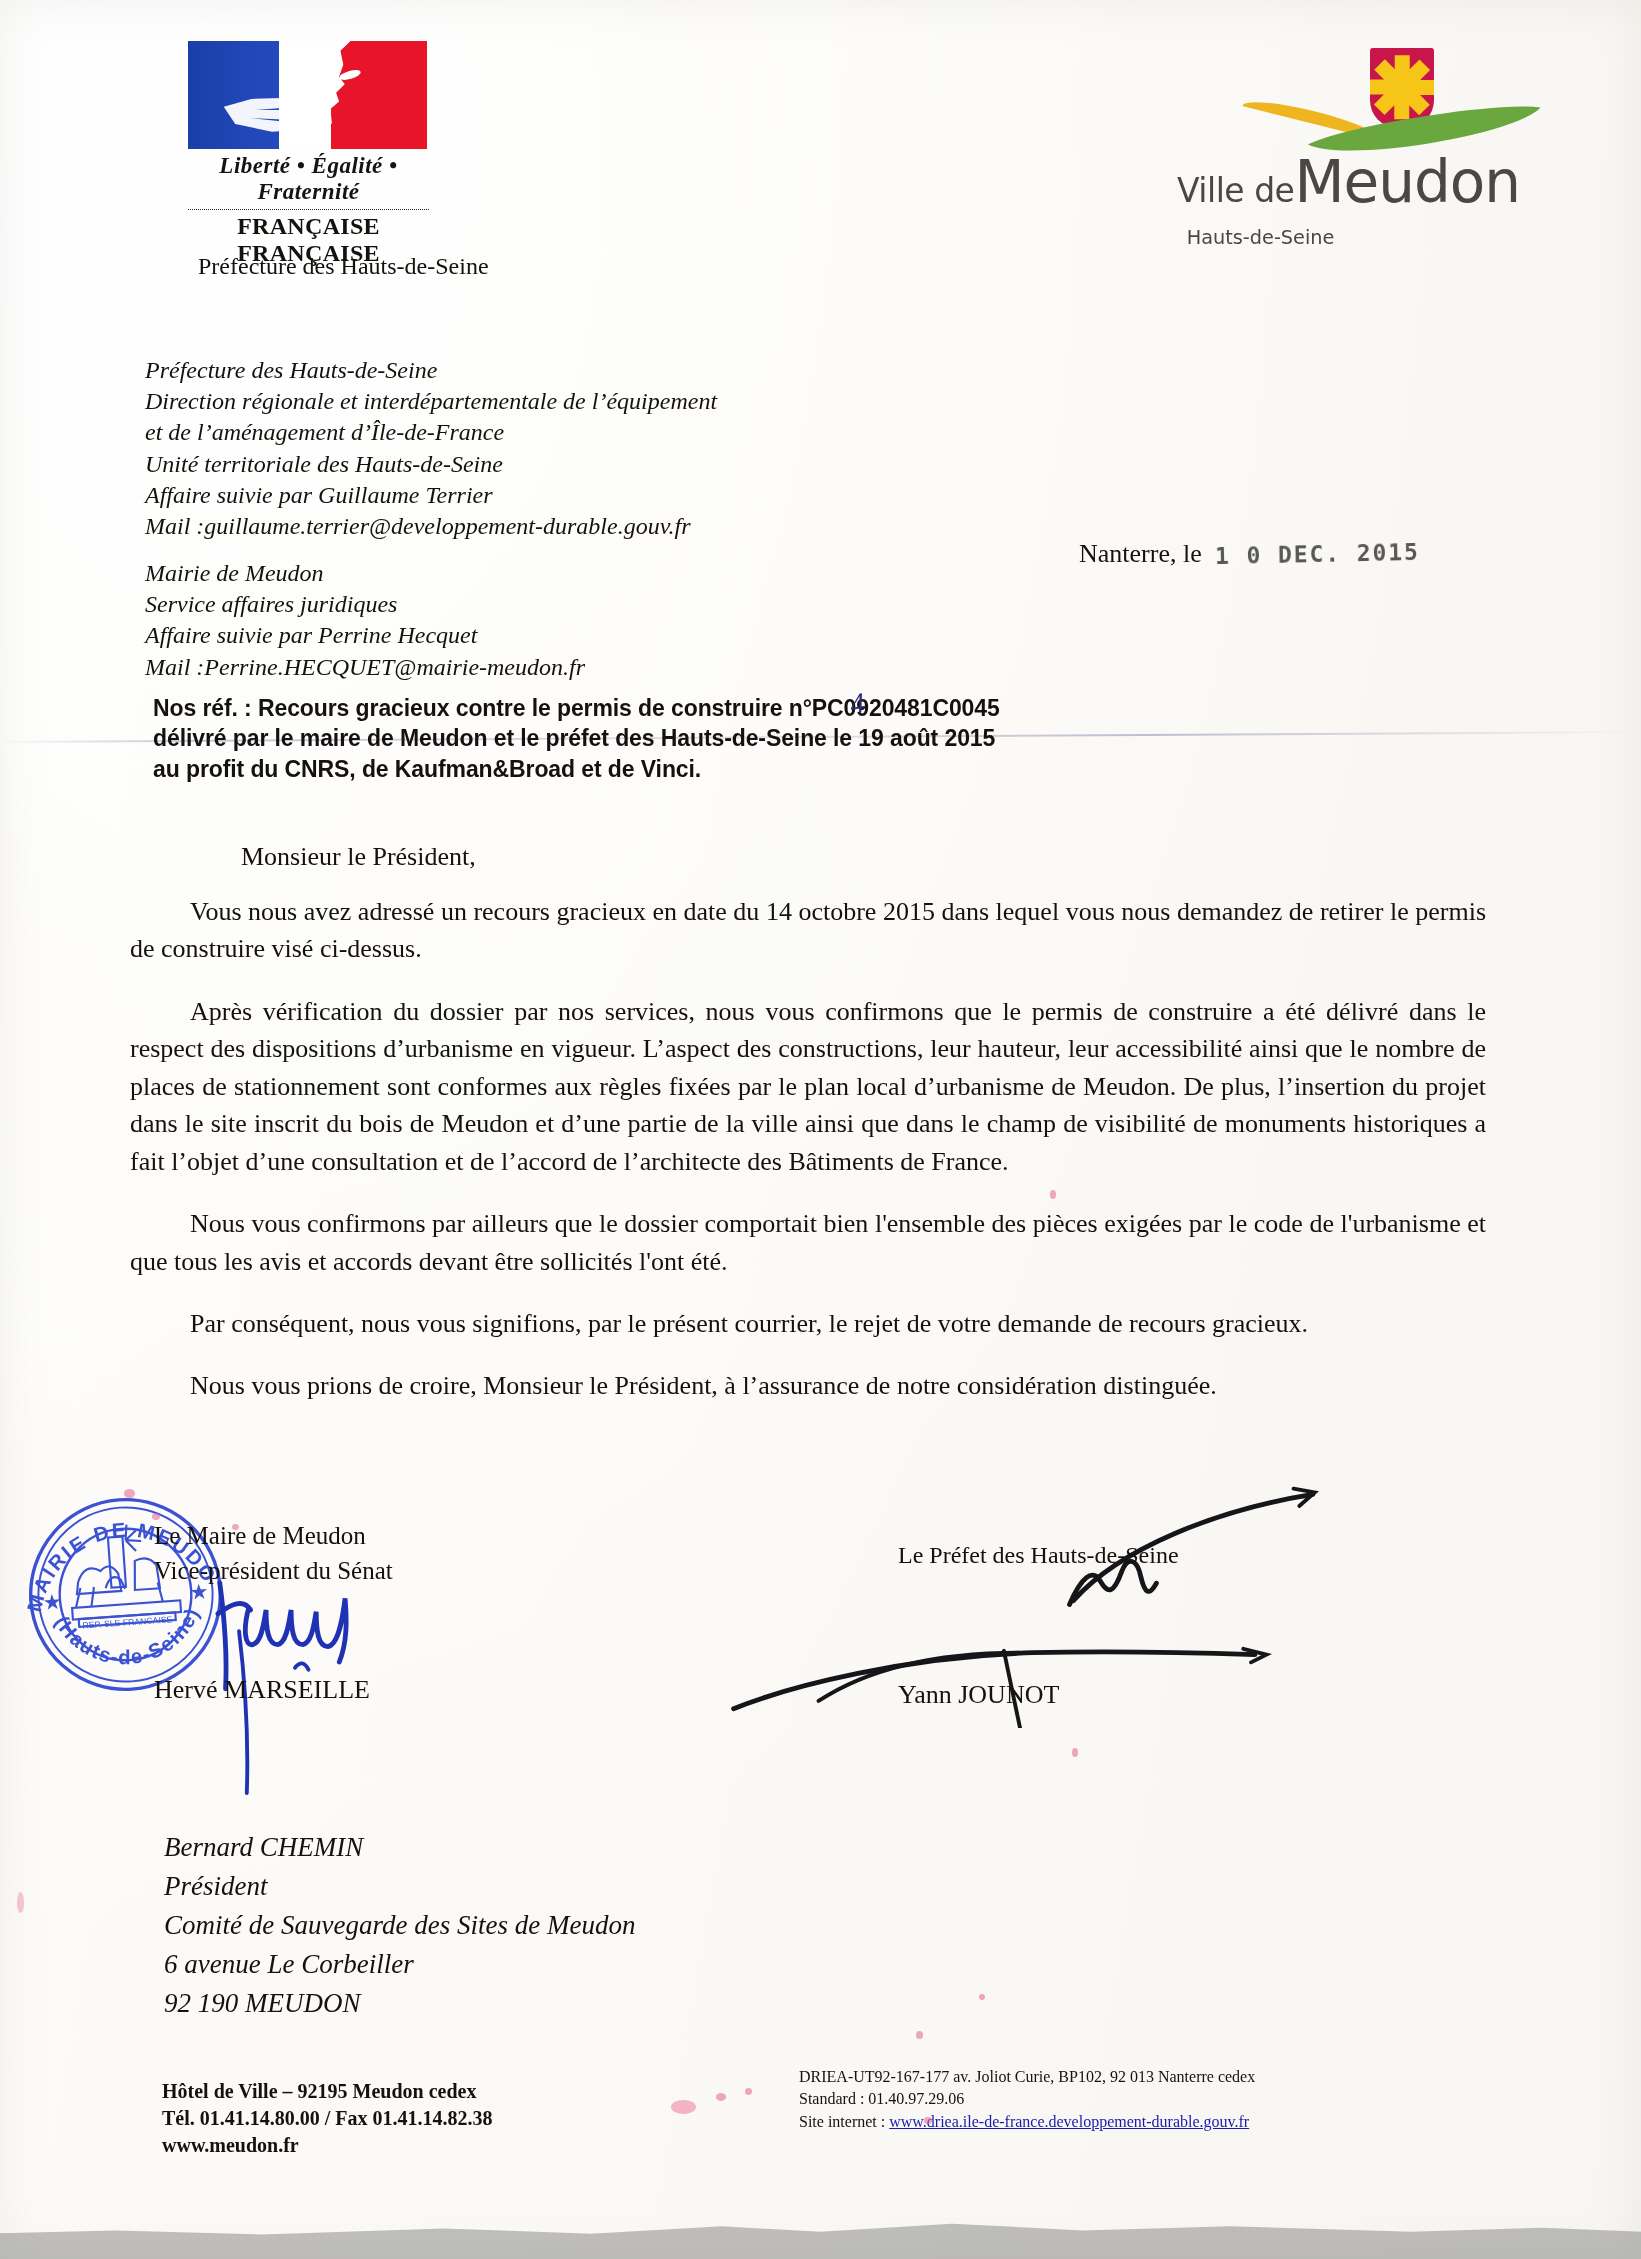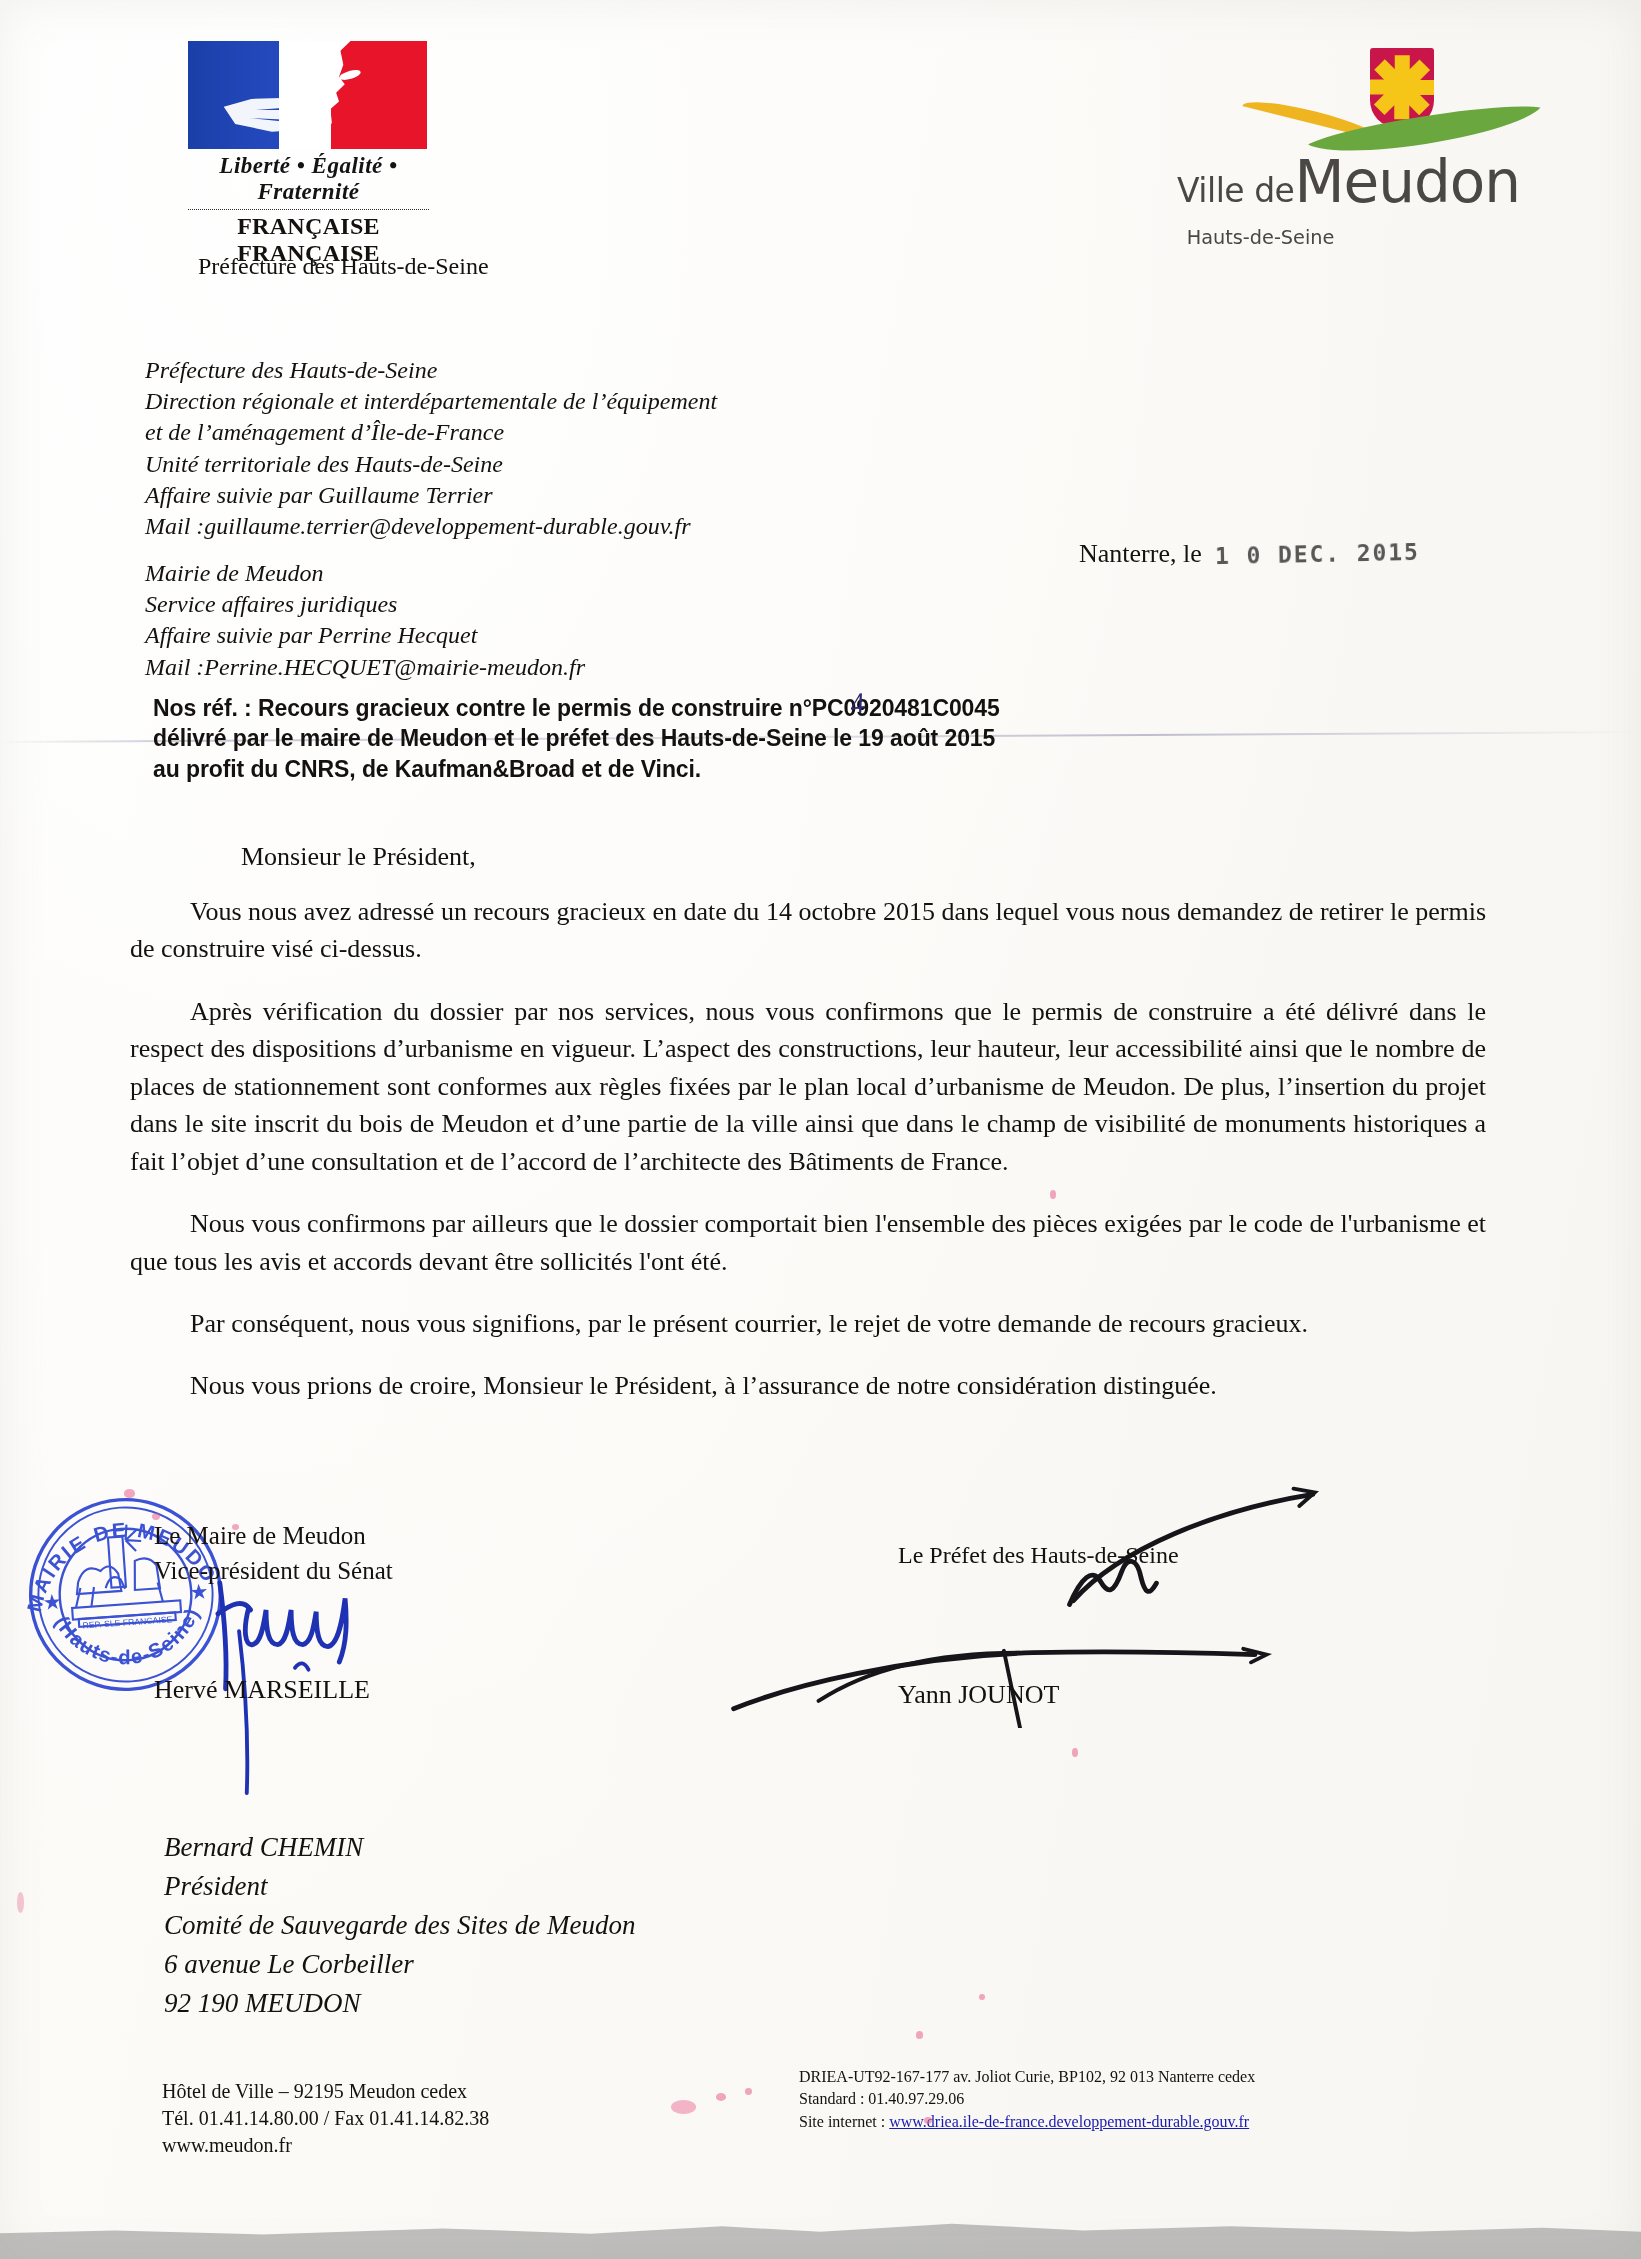--- a/index.html
+++ b/index.html
@@ -354,20 +354,21 @@
   }
 
   
   .footer-left {
     position: absolute;
     left: 162px;
     top: 2078px;
     font-size: 20px;
     line-height: 1.36;
     white-space: nowrap;
+    font-weight: bold;
   }
   .footer-right {
     position: absolute;
     left: 799px;
     top: 2066px;
     font-size: 16px;
     line-height: 1.40;
     white-space: nowrap;
   }
   .footer-right .link {

